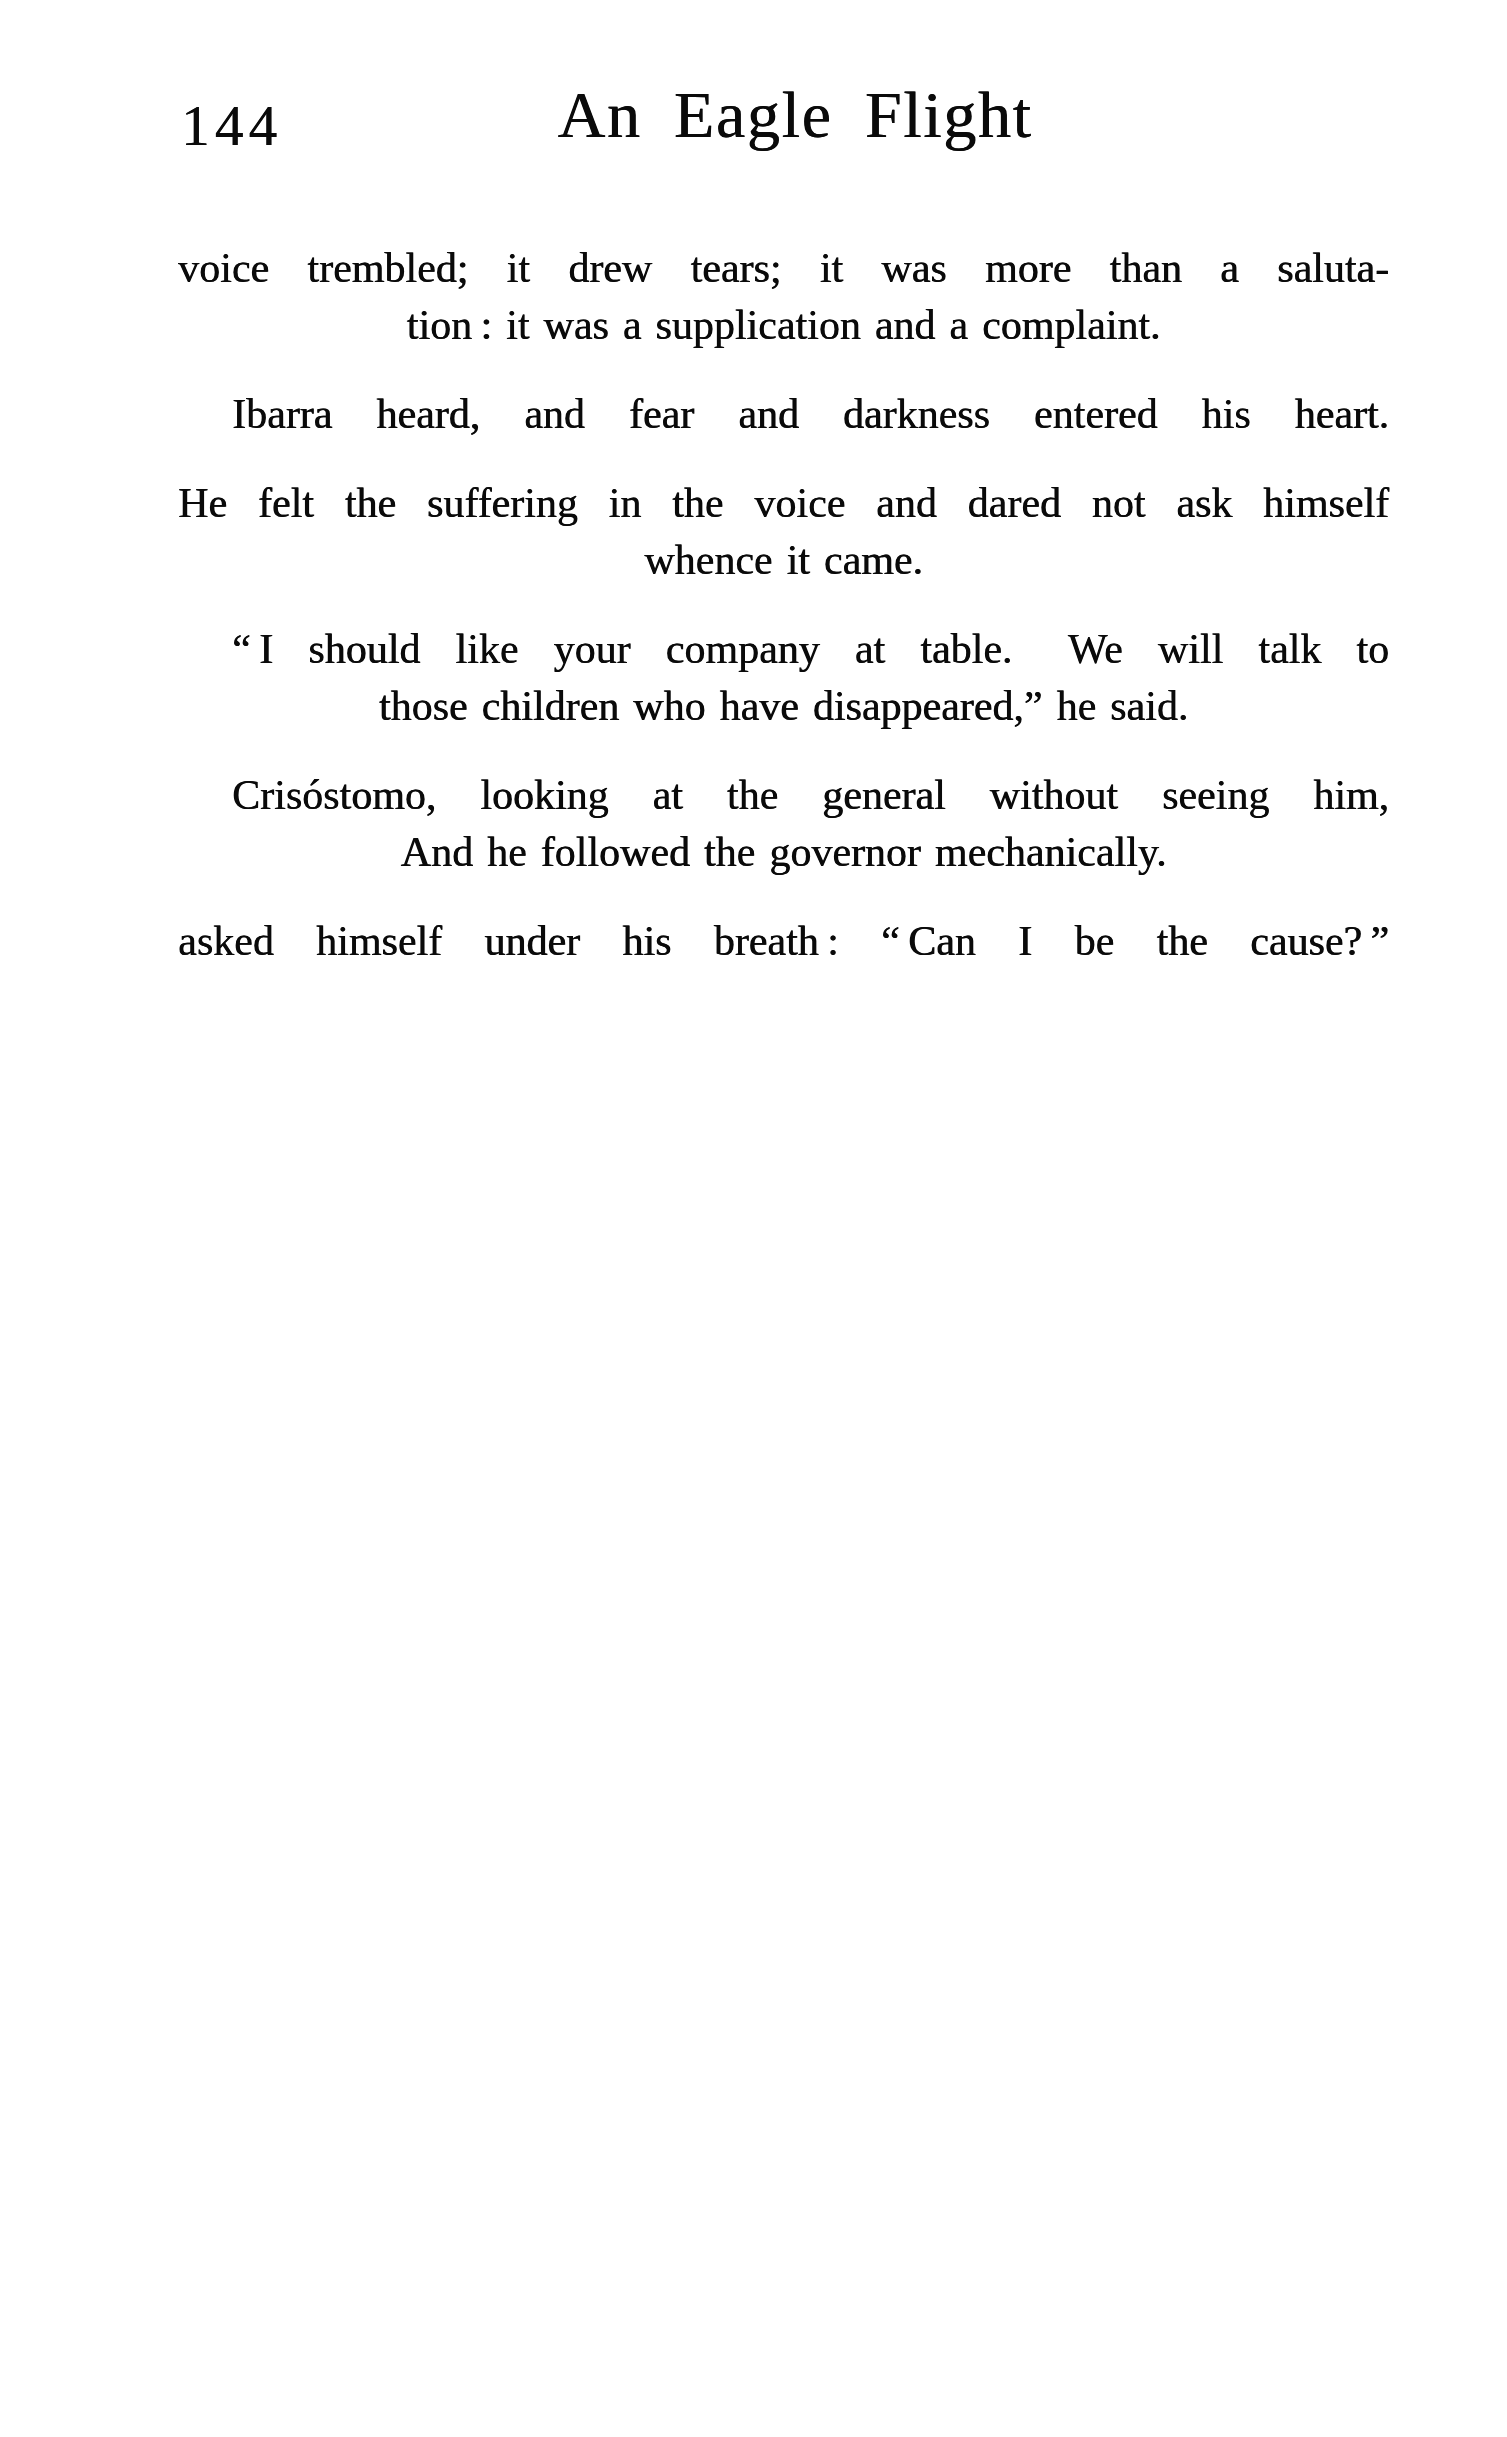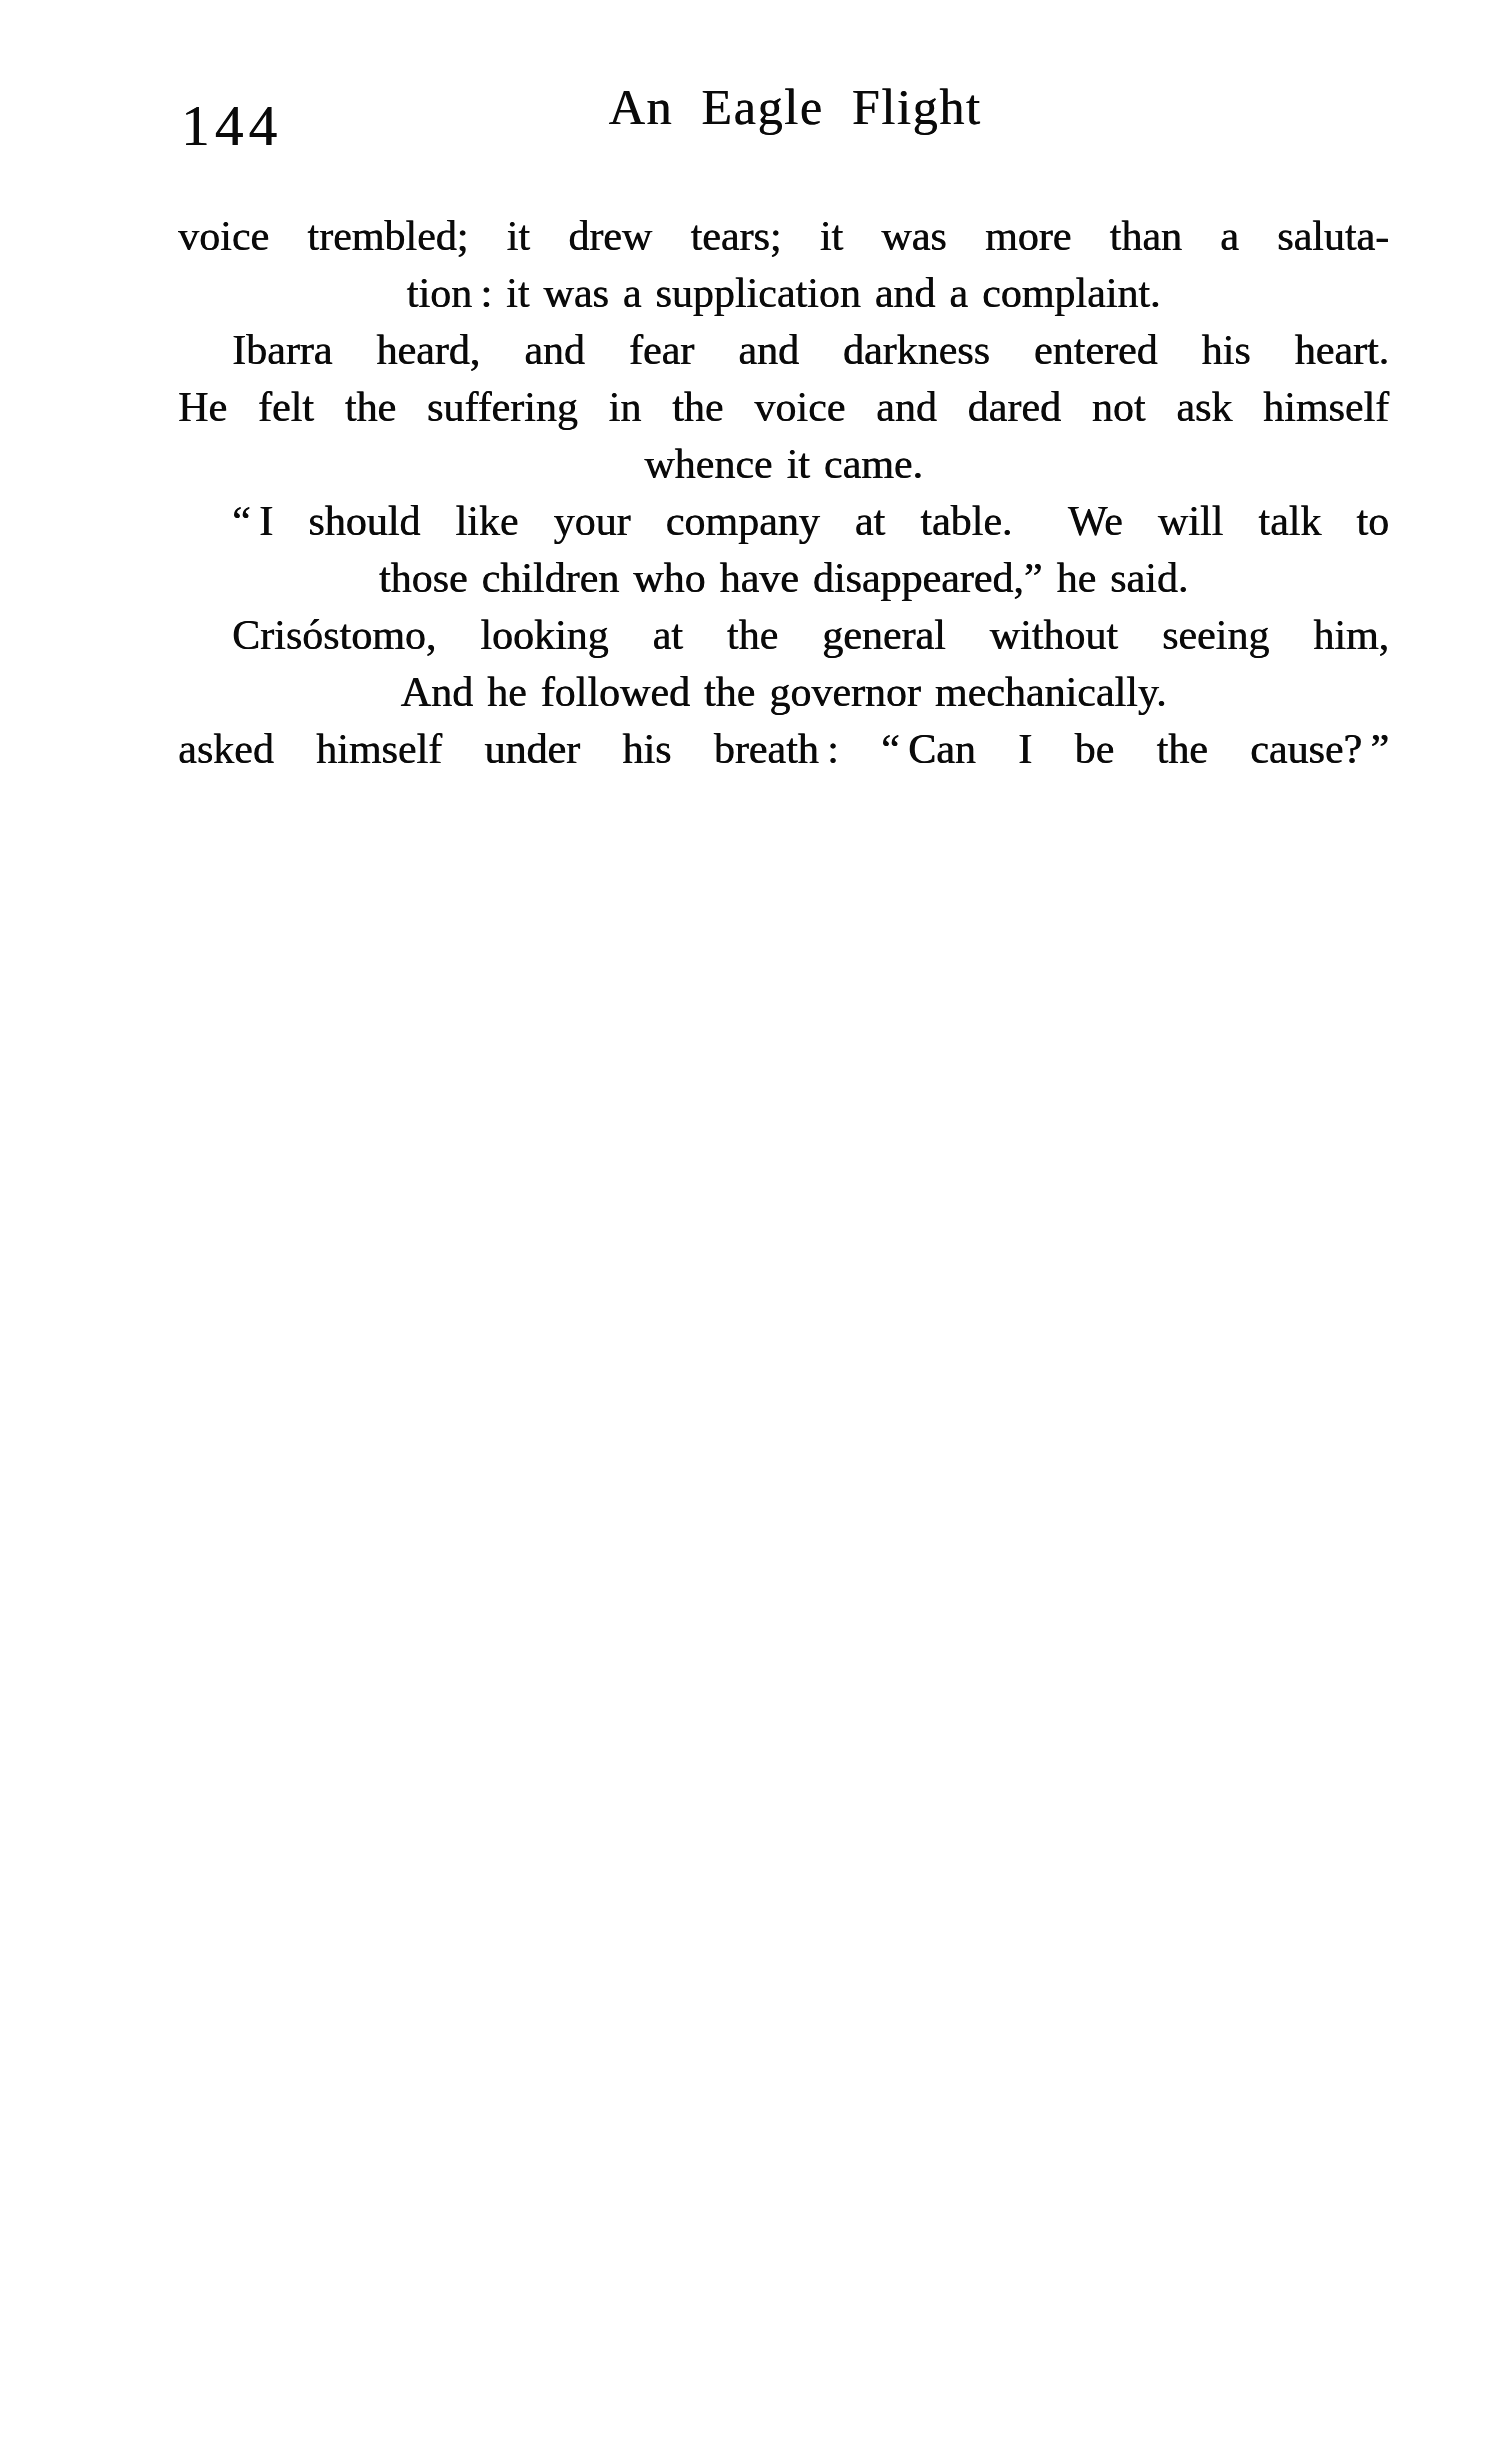--- a/index.html
+++ b/index.html
@@ -30,21 +30,21 @@
     font-size: 57px;
     line-height: 1;
     letter-spacing: 5.2px;
   }
   .title {
     position: absolute;
     left: 795px;
     top: 82px;
     transform: translateX(-50%);
     margin: 0;
-    font-size: 50px;
+    font-size: 66px;
     font-weight: normal;
     line-height: 1;
     letter-spacing: 1.7px;
     word-spacing: 14px;
     white-space: nowrap;
   }
   .text-block {
     position: absolute;
     left: 178px;
     top: 208px;
@@ -52,20 +52,21 @@
     font-size: 42px;
     line-height: 57px;
     word-spacing: 3.5px;
   }
   .line {
     text-align: center;
   }
   .line.justify {
     text-align: justify;
     text-align-last: justify;
+    margin-top: 32px;
   }
   .line.indent {
     text-indent: 54px;
   }
 </style>
 </head>
 <body>
 
 <div class="page" style="--ink: #0a0a0a; --paper: #ffffff;">
   <header class="running-head">

